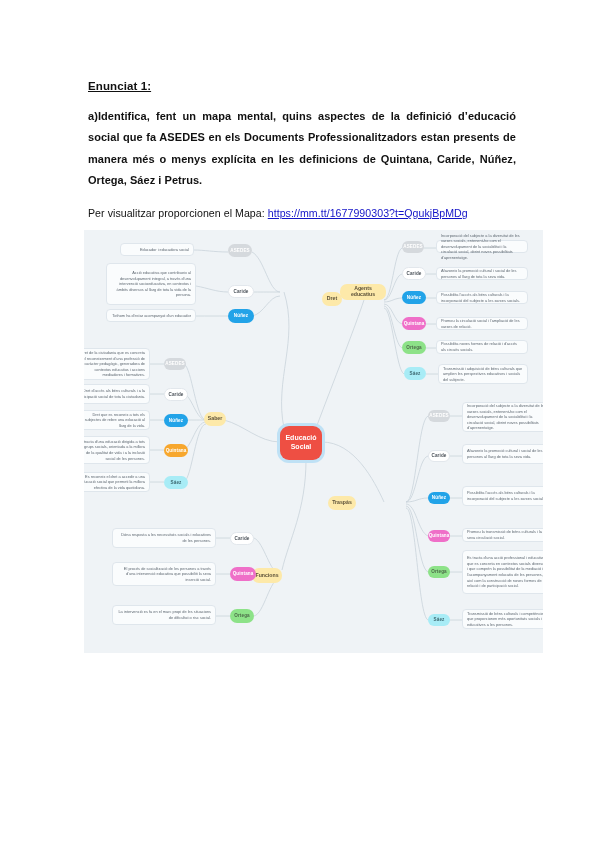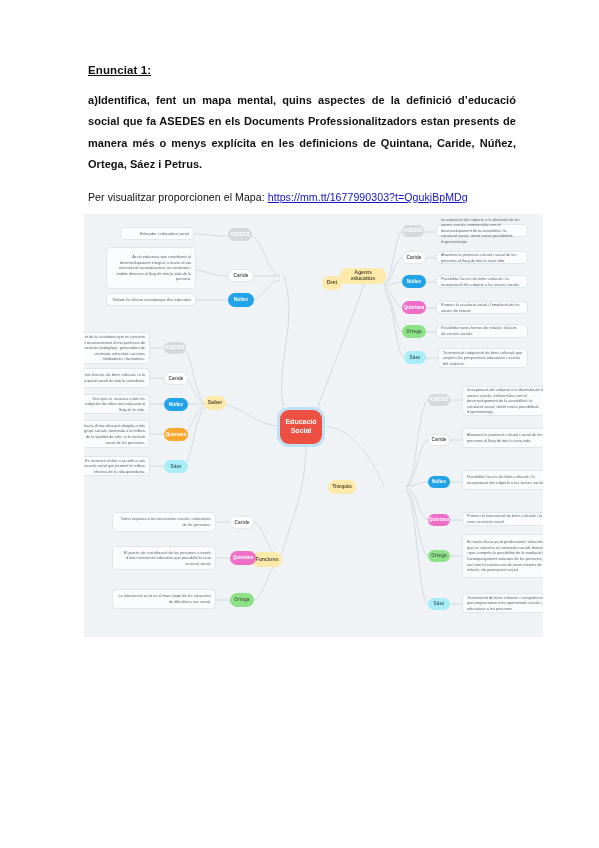--- a/index.html
+++ b/index.html
@@ -1,21 +1,21 @@
 <!DOCTYPE html>
 <html><head>
 <meta charset="utf-8">
 <style>
   html,body{margin:0;padding:0;}
   body{
     width:599px;height:848px;background:#ffffff;
     font-family:"Liberation Sans",sans-serif;
     overflow:hidden;position:relative;
   }
-  .page{position:absolute;inset:0;}
+  .page{position:absolute;inset:0;margin-top:16px;}
 
   
   .doc{position:absolute;left:88px;top:64px;width:428px;}
   .enunciat{
     font-size:11.5px;font-weight:bold;color:#111;
     text-decoration:underline;letter-spacing:.1px;margin-bottom:14px;
   }
   .para{
     font-size:11px;font-weight:bold;color:#111;
     text-align:justify;line-height:1.95;letter-spacing:.05px;

